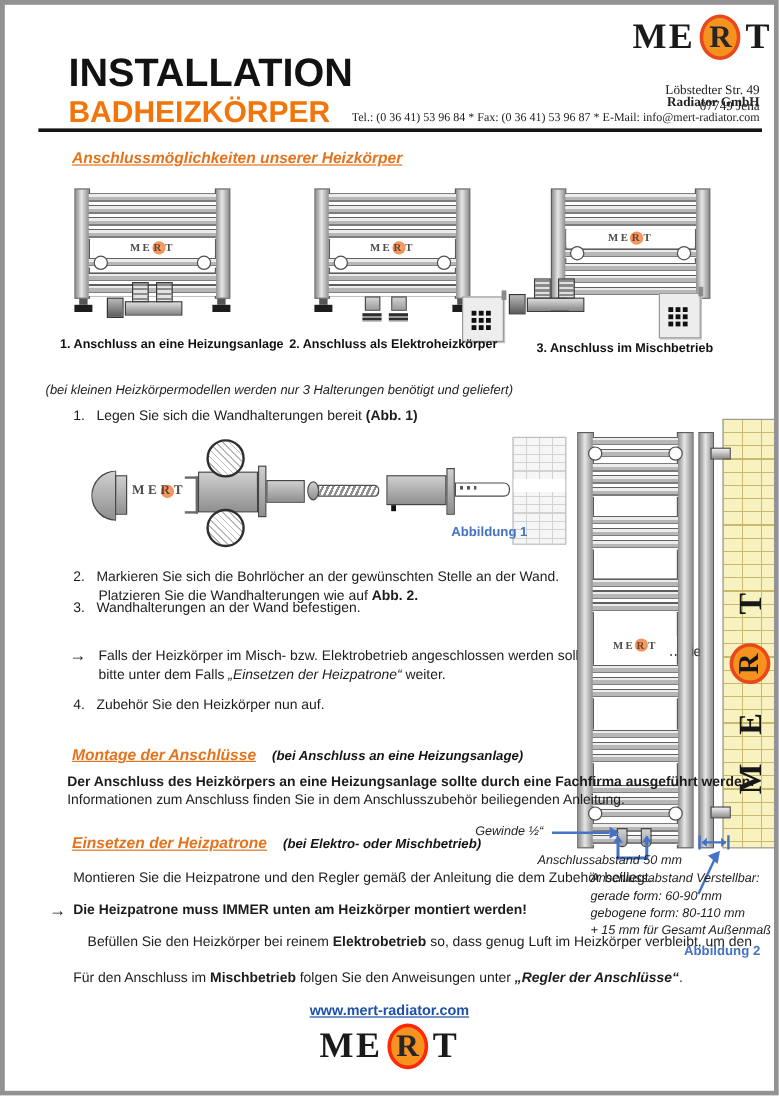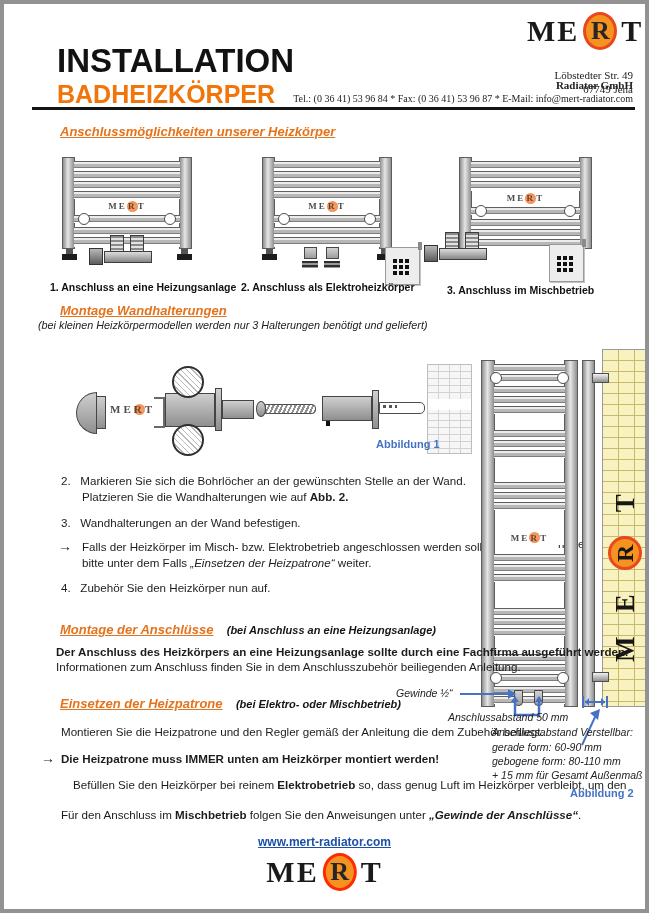--- a/index.html
+++ b/index.html
@@ -186,23 +186,23 @@
         <i></i>
         <i></i>
         <i></i>
         <i></i>
         <i></i>
         <i></i>
       </div>
   </div>
   <div class="abs caption t" style="left:443px;top:280px;">3. Anschluss im Mischbetrieb</div>
 
-  <div class="abs sec-h t" style="left:56px;top:299px;">Montage Wandhalterungen</div>
   <div class="abs note-sm t" style="left:34px;top:315px;">(bei kleinen Heizkörpermodellen werden nur 3 Halterungen benötigt und geliefert)</div>
 
+  <div class="abs body-t t" style="left:57px;top:336px;"><span>1.</span>&nbsp;&nbsp;&nbsp;<span>Legen Sie sich die Wandhalterungen bereit </span><span class="bd">(Abb. 1)</span></div>
 
   <div class="abs" style="left:0;top:0;width:0;height:0;">
     <div class="a1gray" style="left:72px;top:388px;width:21px;height:42px;border-radius:100% 0 0 100% / 50% 0 0 50%;"></div>
     <div class="a1gray" style="left:92px;top:392px;width:10px;height:33px;"></div>
     <div class="abs" style="left:106px;top:399px;">
       <span class="mm" style="font-size:11px;letter-spacing:3px;">
           <span>ME</span>
           <span class="mr">R</span>
           <span>T</span>
         </span>
@@ -220,21 +220,21 @@
     <div class="a1gray" style="left:368px;top:386px;width:7px;height:39px;"></div>
     <div class="gwall" style="left:423px;top:360px;width:45px;height:90px;"></div>
     <div class="abs" style="left:424px;top:395px;width:43px;height:11px;background:#fff;"></div>
     <div class="dowel" style="left:375px;top:398px;width:46px;height:12px;"></div>
   </div>
   <div class="abs fig-cap t" style="left:372px;top:434px;">Abbildung 1</div>
 
   <div class="abs body-t t" style="left:57px;top:470px;"><span>2.</span>&nbsp;&nbsp;&nbsp;<span>Markieren Sie sich die Bohrlöcher an der gewünschten Stelle an der Wand.</span></div>
   <div class="abs body-t t" style="left:78px;top:486px;"><span>Platzieren Sie die Wandhalterungen wie auf </span><span class="bd">Abb. 2</span><span class="bd">.</span></div>
 
-  <div class="abs body-t t" style="left:57px;top:512px;text-align:center;"><span>3.</span>&nbsp;&nbsp;&nbsp;<span>Wandhalterungen an der Wand befestigen.</span></div>
+  <div class="abs body-t t" style="left:57px;top:496px;text-align:center;"><span>3.</span>&nbsp;&nbsp;&nbsp;<span>Wandhalterungen an der Wand befestigen.</span></div>
 
   <div class="abs arrow-g t" style="left:54px;top:534px;">→</div>
   <div class="abs body-t t" style="left:78px;top:536px;">Falls der Heizkörper im Misch- bzw. Elektrobetrieb angeschlossen werden soll,</div>
   <div class="abs body-t t" style="left:78px;top:552px;"><span>bitte unter dem Falls </span><span class="it">„Einsetzen der Heizpatrone“</span><span> weiter.</span></div>
 
   <div class="abs body-t t" style="left:57px;top:577px;"><span>4.</span>&nbsp;&nbsp;&nbsp;<span>Zubehör Sie den Heizkörper nun auf.</span></div>
 
   <div class="abs body-t t" style="left:553px;top:533px;background:#fff;padding:0 1px;">n Sie</div>
 
   <div class="ywall" style="left:598px;top:345px;width:44px;height:358px;"></div>
@@ -320,21 +320,21 @@
   <div class="abs t" style="left:56px;top:690px;">
     <span class="sec-h">Einsetzen der Heizpatrone</span>&nbsp;&nbsp;
     <span class="sec-note">(bei Elektro- oder Mischbetrieb)</span>
   </div>
   <div class="abs body-t t" style="left:57px;top:721px;">Montieren Sie die Heizpatrone und den Regler gemäß der Anleitung die dem Zubehör beiliegt.</div>
 
   <div class="abs arrow-g t" style="left:37px;top:746px;">→</div>
   <div class="abs body-t bd t" style="left:57px;top:748px;">Die Heizpatrone muss IMMER unten am Heizkörper montiert werden!</div>
 
   <div class="abs body-t t" style="left:57px;top:774px;margin-left:12px;"><span>Befüllen Sie den Heizkörper bei reinem </span><span class="bd">Elektrobetrieb</span><span> so, dass genug Luft im Heizkörper verbleibt, um den</span></div>
-  <div class="abs body-t t" style="left:57px;top:804px;"><span>Für den Anschluss im </span><span class="bd">Mischbetrieb</span><span> folgen Sie den Anweisungen unter </span><span class="bd it">„Gewinde der Anschlüsse“</span><span>.</span></div>
+  <div class="abs body-t t" style="left:57px;top:804px;"><span>Für den Anschluss im </span><span class="bd">Mischbetrieb</span><span> folgen Sie den Anweisungen unter </span><span class="bd it">„Regler der Anschlüsse“</span><span>.</span></div>
 
   <div class="abs link t" style="left:50%;top:831px;transform:translateX(-50%);">www.mert-radiator.com</div>
   <div class="abs biglogo footlogo" style="left:50%;top:849px;transform:translateX(-50%);">
     <span class="lt">ME</span>
     <span class="lc">R</span>
     <span class="lt">T</span>
   </div>
 
 </div>
 

